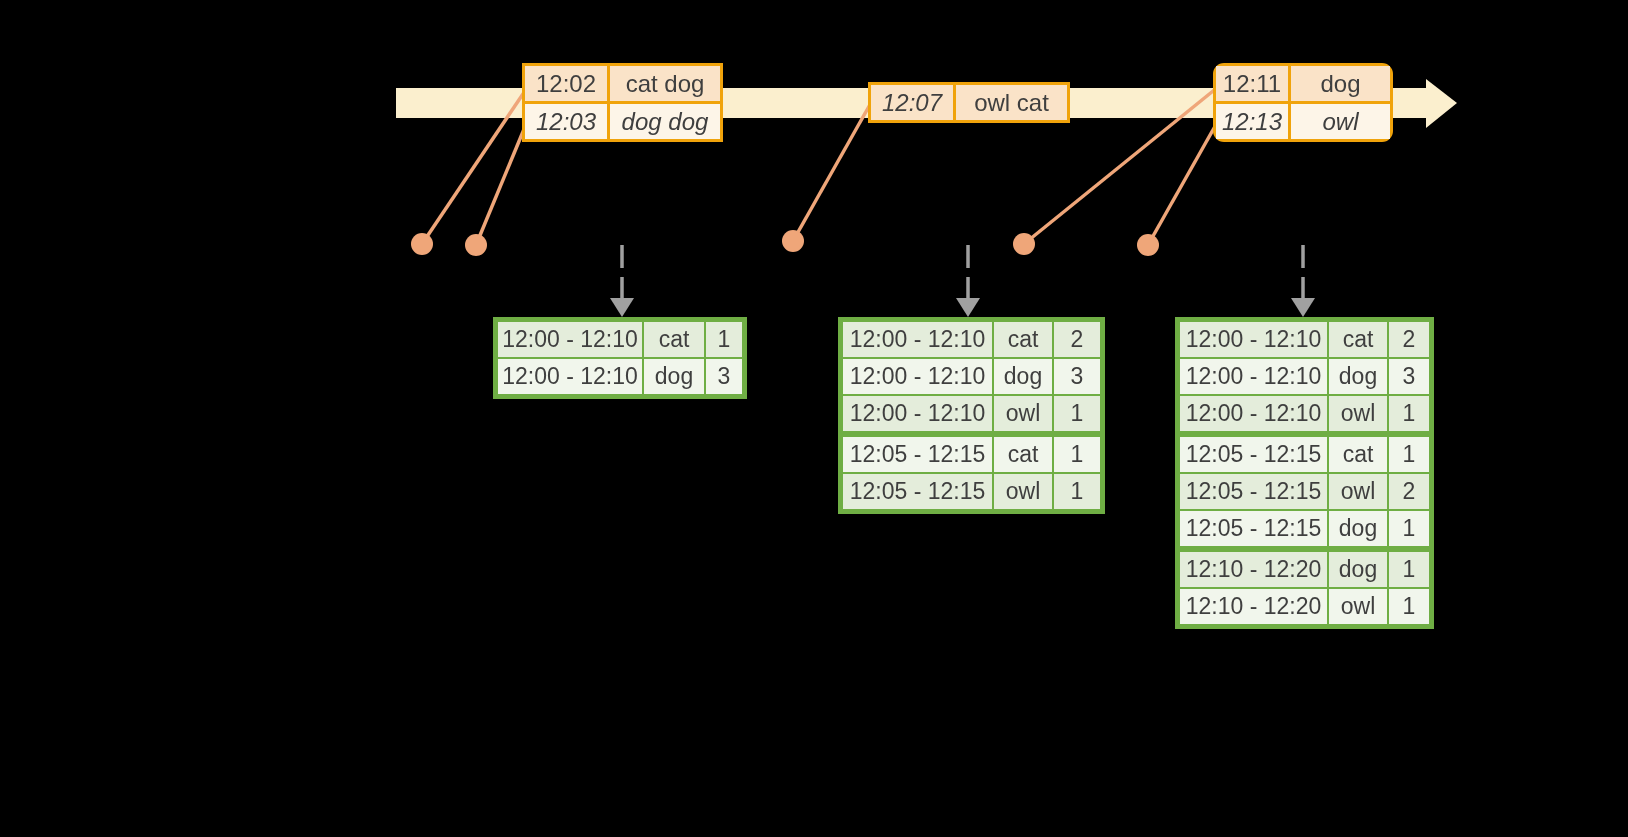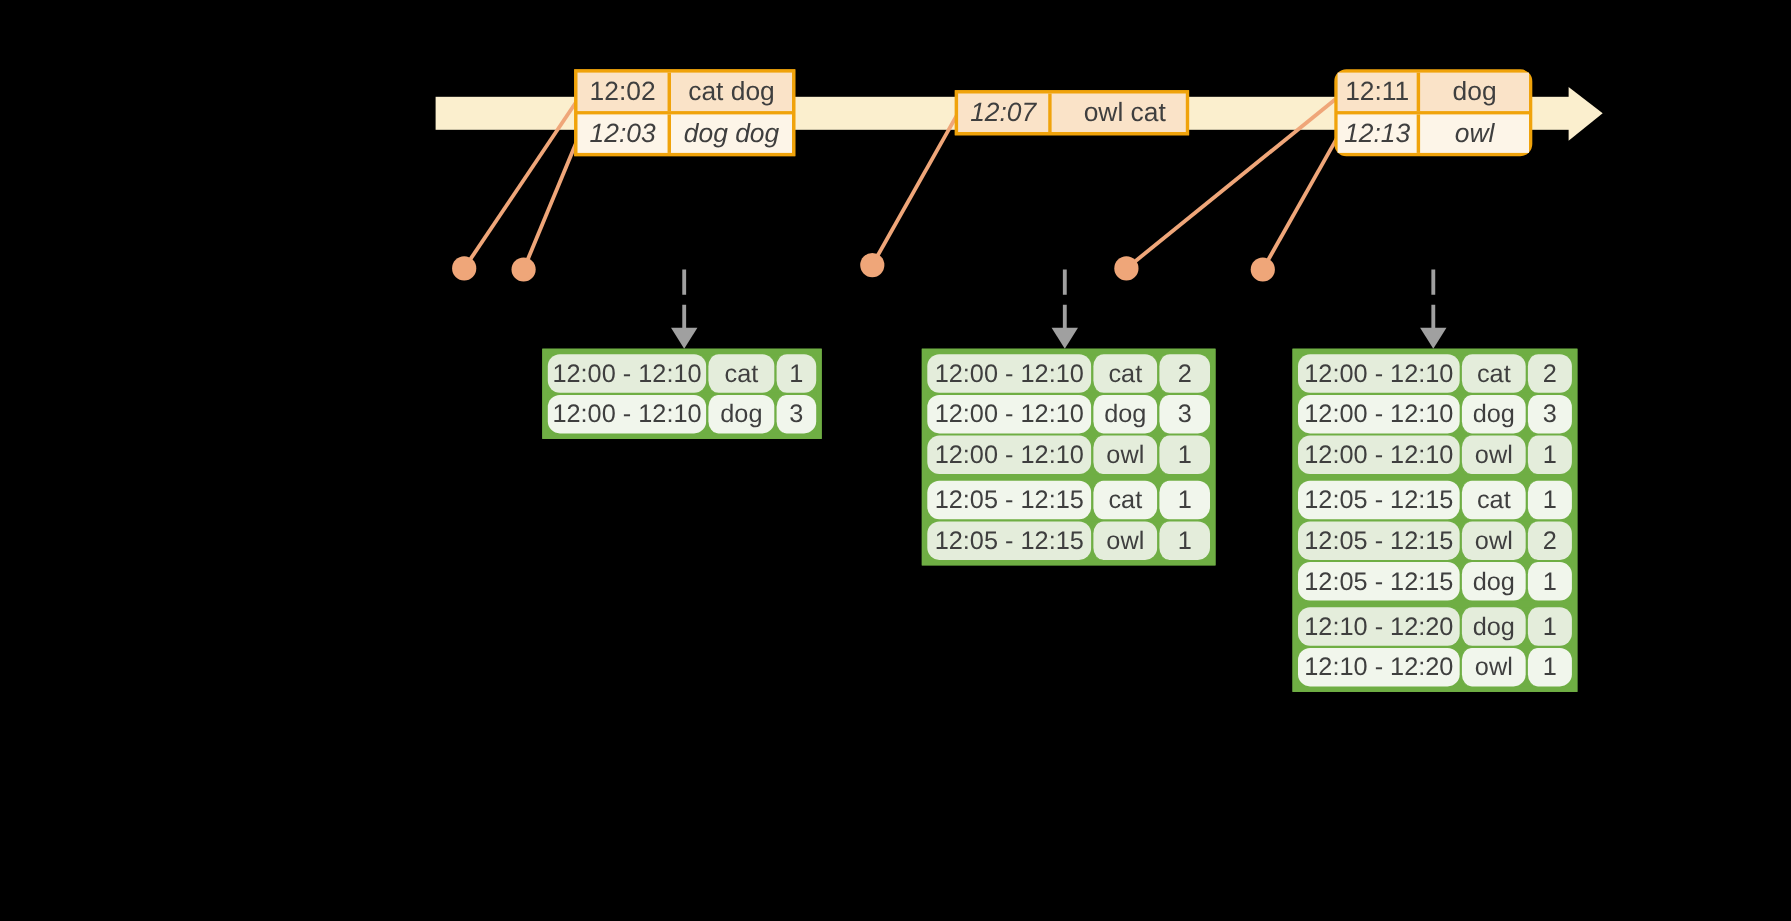--- a/index.html
+++ b/index.html
@@ -20,29 +20,29 @@
 
   
   .etable{position:absolute;border:3px solid var(--c-event-border);background:var(--c-event-border);}
   .erow{display:flex;}
   .erow + .erow{border-top:3px solid var(--c-event-border);}
   .ec{height:35px;line-height:35px;text-align:center;font-size:24px;white-space:nowrap;}
   .ec + .ec{border-left:3px solid var(--c-event-border);}
   .erow.ra .ec{background:var(--c-event-row-a);}
   .erow.rb .ec{background:var(--c-event-row-b);font-style:italic;}
   .et1 .time{width:82px;}  .et1 .word{width:110px;}
-  .et2 .time{width:82px;font-style:italic;}  .et2 .word{width:111px;padding-left:11px;}
+  .et2 .time{width:82px;font-style:italic;}  .et2 .word{width:111px;}
   .et3 .time{width:72px;}  .et3 .word{width:99px;}
 
   
   .rtable{position:absolute;border:5px solid var(--c-result-border);background:var(--c-result-border);}
   .rrow{display:flex;}
   .rrow + .rrow{border-top:2px solid var(--c-result-border);}
   .rrow.thick{border-top:6px solid var(--c-result-border);}
-  .rc{height:35px;line-height:35px;text-align:center;font-size:23px;white-space:nowrap;border-radius:11px;}
+  .rc{height:35px;line-height:35px;text-align:center;font-size:23px;white-space:nowrap;}
   .rc + .rc{border-left:2px solid var(--c-result-border);}
   .rrow.ga .rc{background:var(--c-result-row-a);}
   .rrow.gb .rc{background:var(--c-result-row-b);}
   .rt1 .win{width:144px;} .rt1 .wrd{width:60px;} .rt1 .cnt{width:36px;}
   .rt2 .win{width:149px;} .rt2 .wrd{width:58px;} .rt2 .cnt{width:46px;}
   .rt3 .win{width:147px;} .rt3 .wrd{width:58px;} .rt3 .cnt{width:40px;}
 </style>
 </head>
 <body>
 

